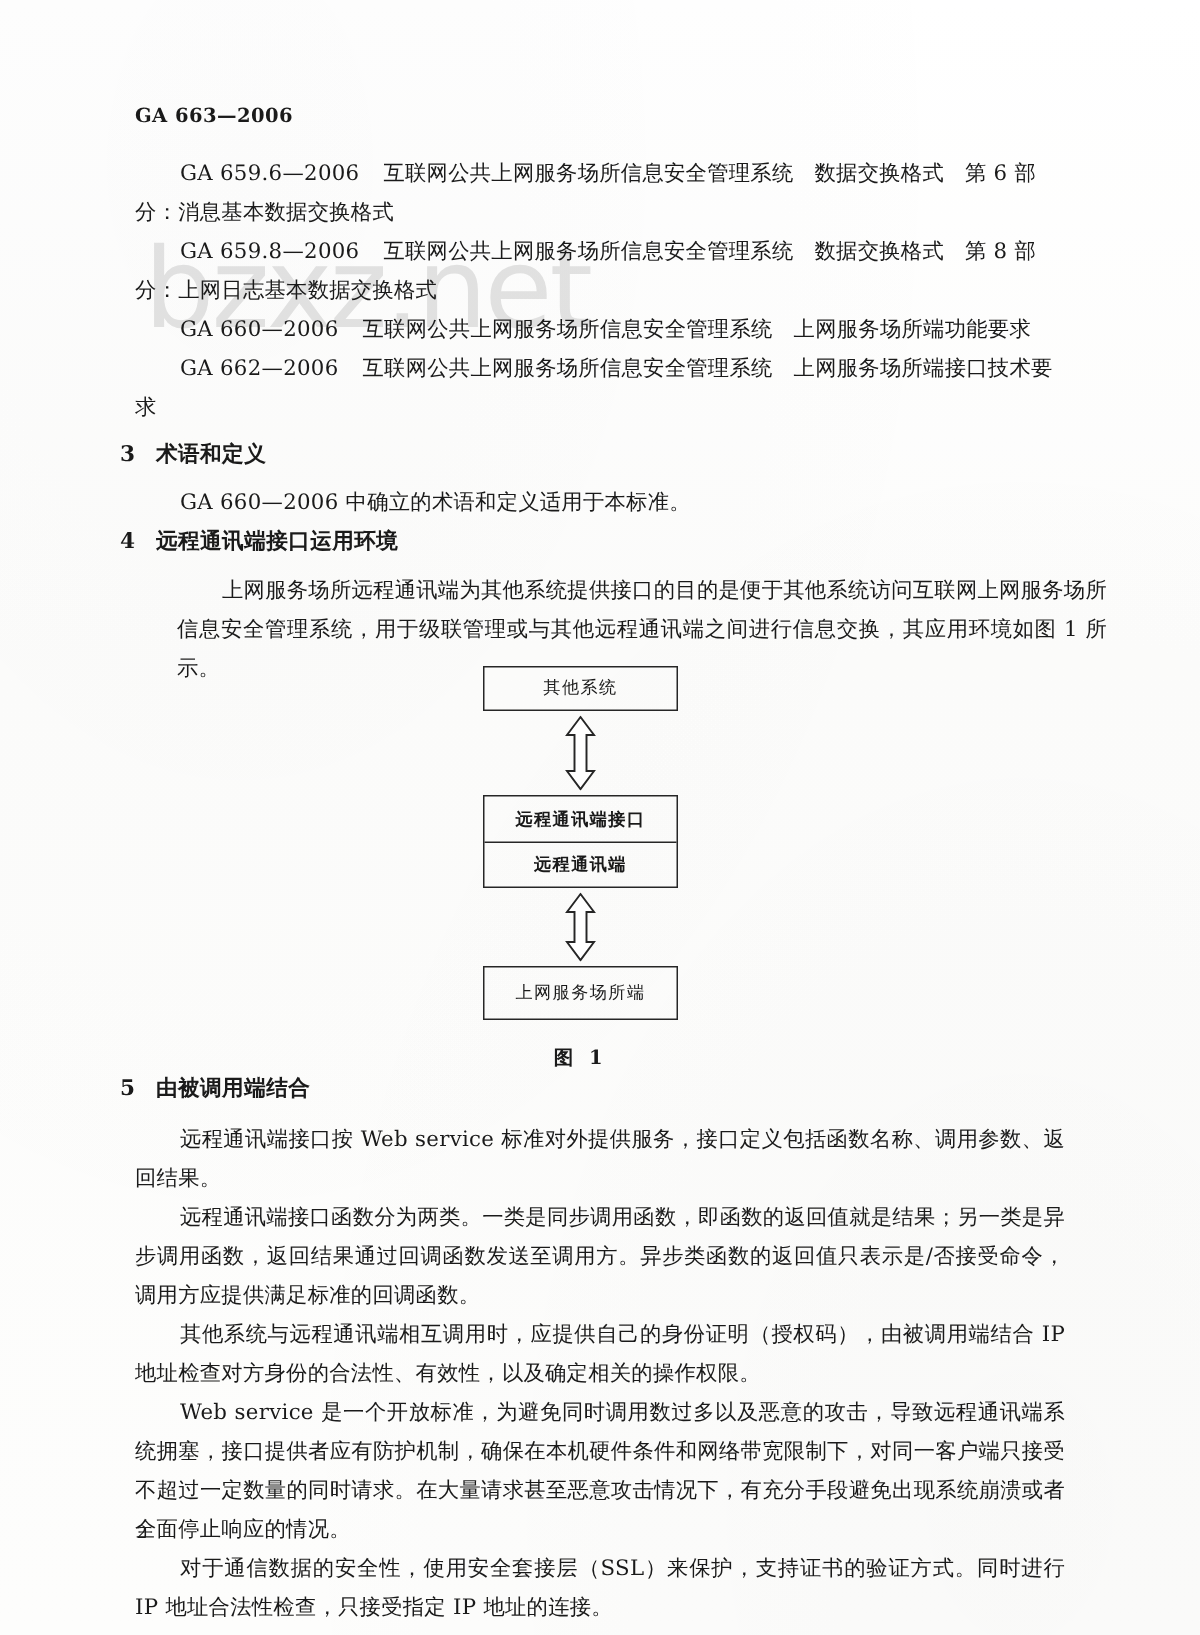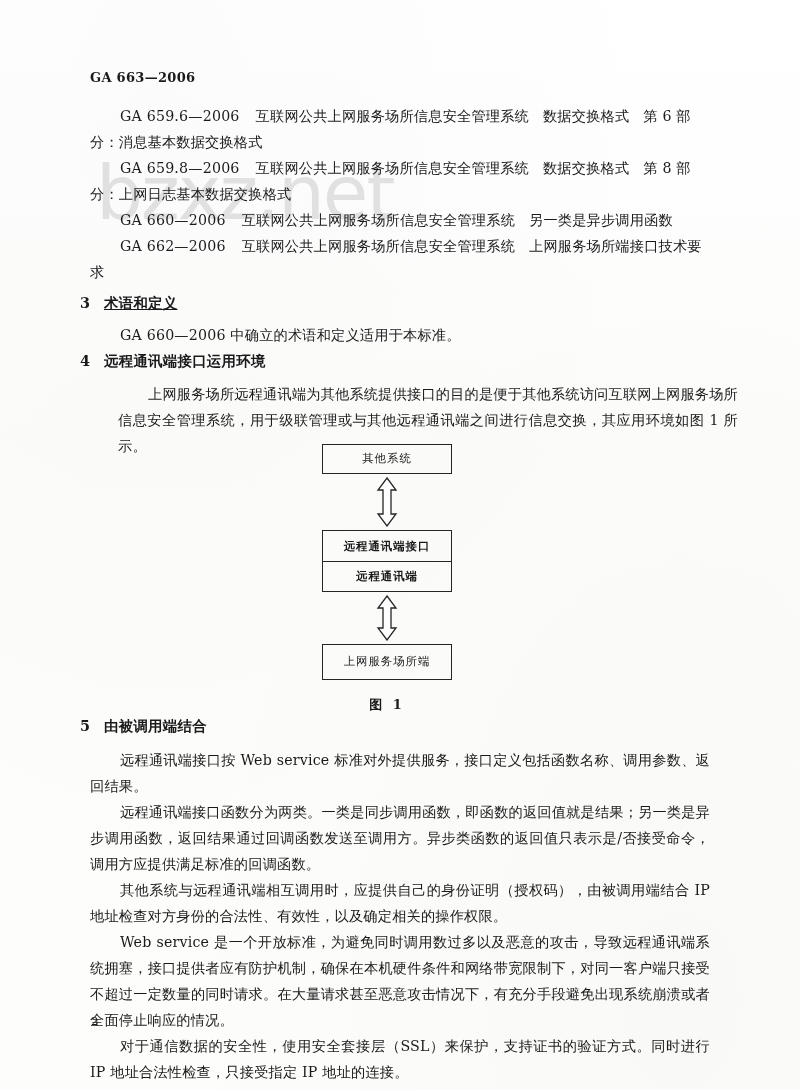--- a/index.html
+++ b/index.html
@@ -186,26 +186,26 @@
 
     <div class="page-header">GA 663—2006</div>
 
     <div class="body-block" style="top:103px;">
 
       <p class="ref-line"><span class="lead">GA 659.6—2006</span><span class="gap-md"></span><span>互联网公共上网服务场所信息安全管理系统</span><span class="gap-sm"></span><span>数据交换格式</span><span class="gap-sm"></span><span>第 6 部分：消息基本数据交换格式</span></p>
 
       <p class="ref-line"><span class="lead">GA 659.8—2006</span><span class="gap-md"></span><span>互联网公共上网服务场所信息安全管理系统</span><span class="gap-sm"></span><span>数据交换格式</span><span class="gap-sm"></span><span>第 8 部分：上网日志基本数据交换格式</span></p>
 
 
-      <p class="ref-line"><span class="lead">GA 660—2006</span><span class="gap-md"></span><span>互联网公共上网服务场所信息安全管理系统</span><span class="gap-sm"></span><span>另一类是异步调用函数</span></p>
+      <p class="ref-line"><span class="lead">GA 660—2006</span><span class="gap-md"></span><span>互联网公共上网服务场所信息安全管理系统</span><span class="gap-sm"></span><span>上网服务场所端功能要求</span></p>
 
       <p class="ref-line"><span class="lead">GA 662—2006</span><span class="gap-md"></span><span>互联网公共上网服务场所信息安全管理系统</span><span class="gap-sm"></span><span>上网服务场所端接口技术要求</span></p>
     </div>
 
-    <div class="body-block" style="left:80px; top:290px; width:630px;text-decoration:underline;">
+    <div class="body-block" style="left:80px; top:290px; width:630px;">
       <p class="section-head"><span class="num">3</span><span>术语和定义</span></p>
     </div>
     <div class="body-block" style="top:322px;">
       <p class="para indent">GA 660—2006 中确立的术语和定义适用于本标准。</p>
     </div>
 
     <div class="body-block" style="left:80px; top:348px; width:630px;">
       <p class="section-head"><span class="num">4</span><span>远程通讯端接口运用环境</span></p>
     </div>
     <div class="body-block" style="top:381px;margin-left:28px;">

